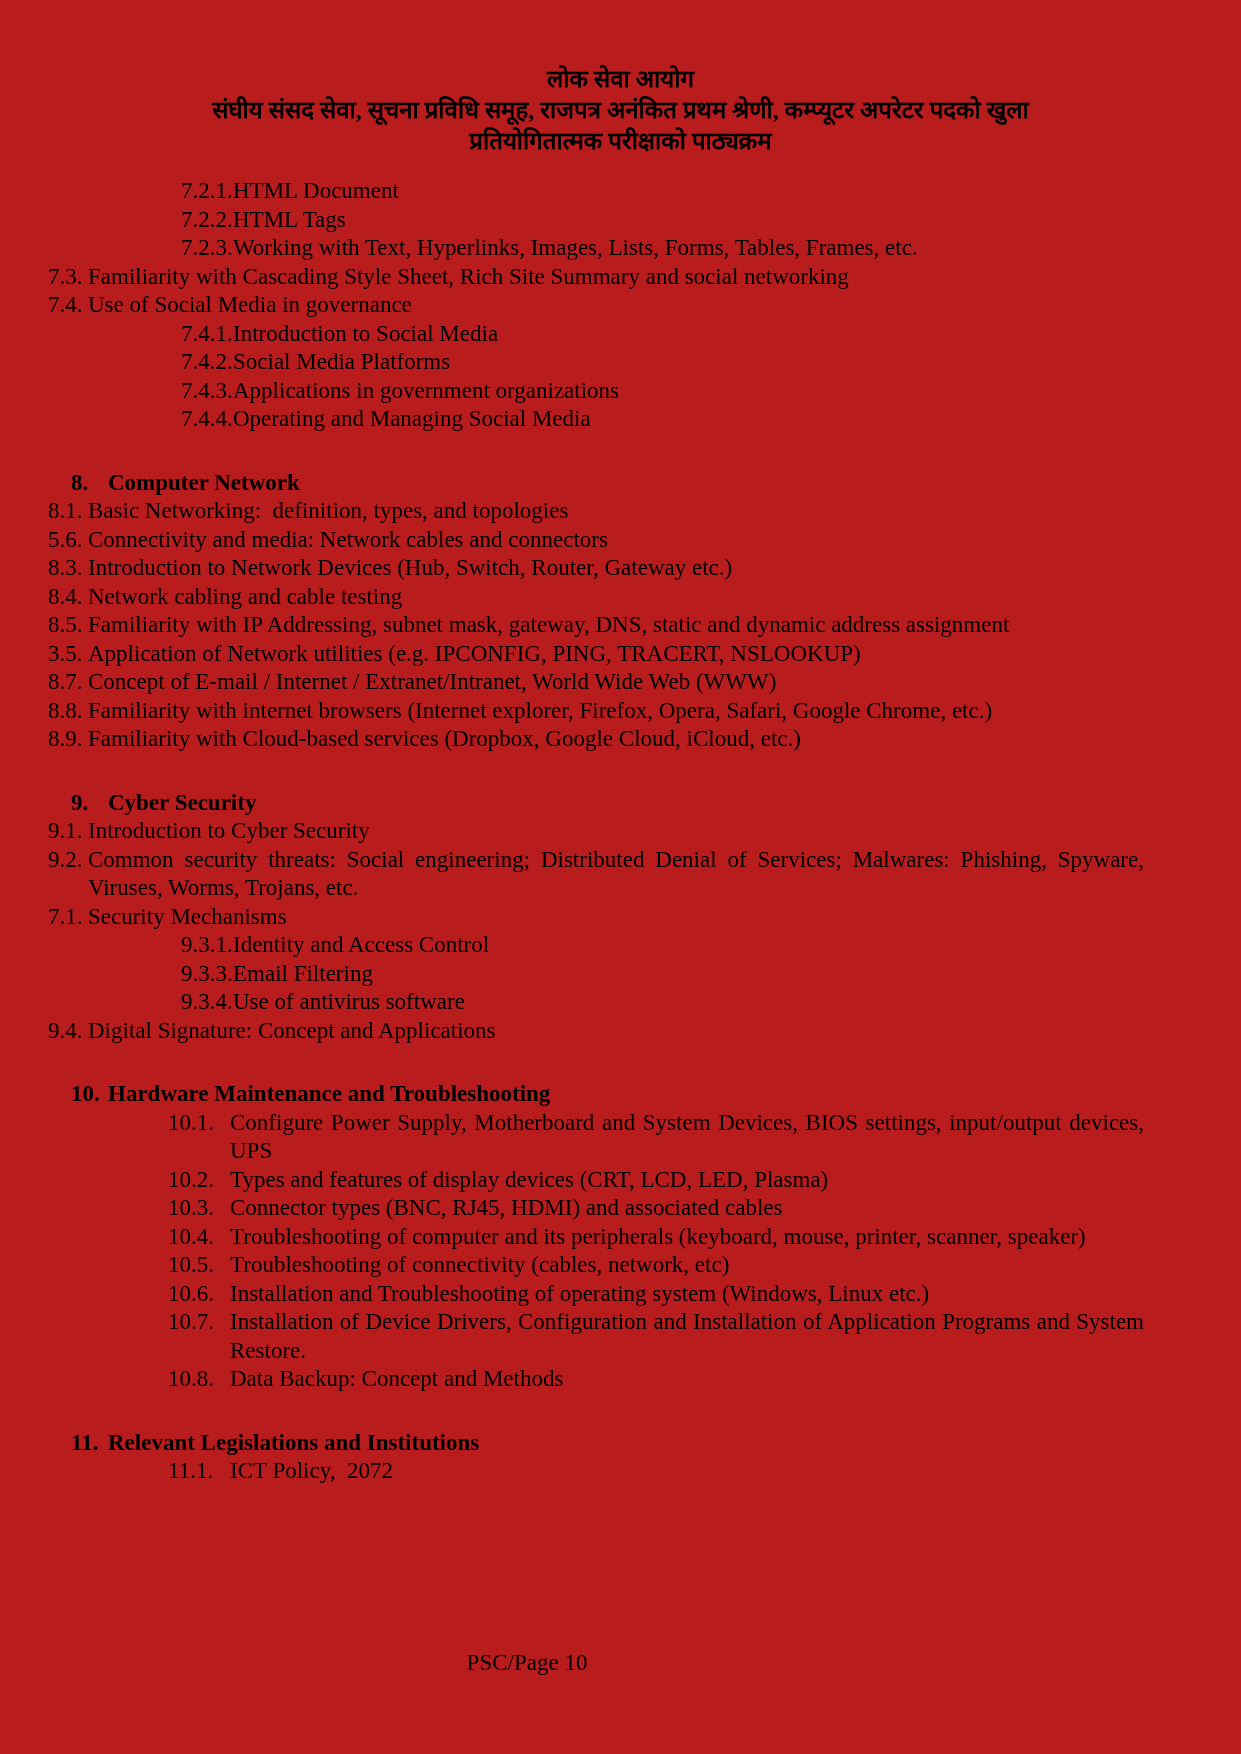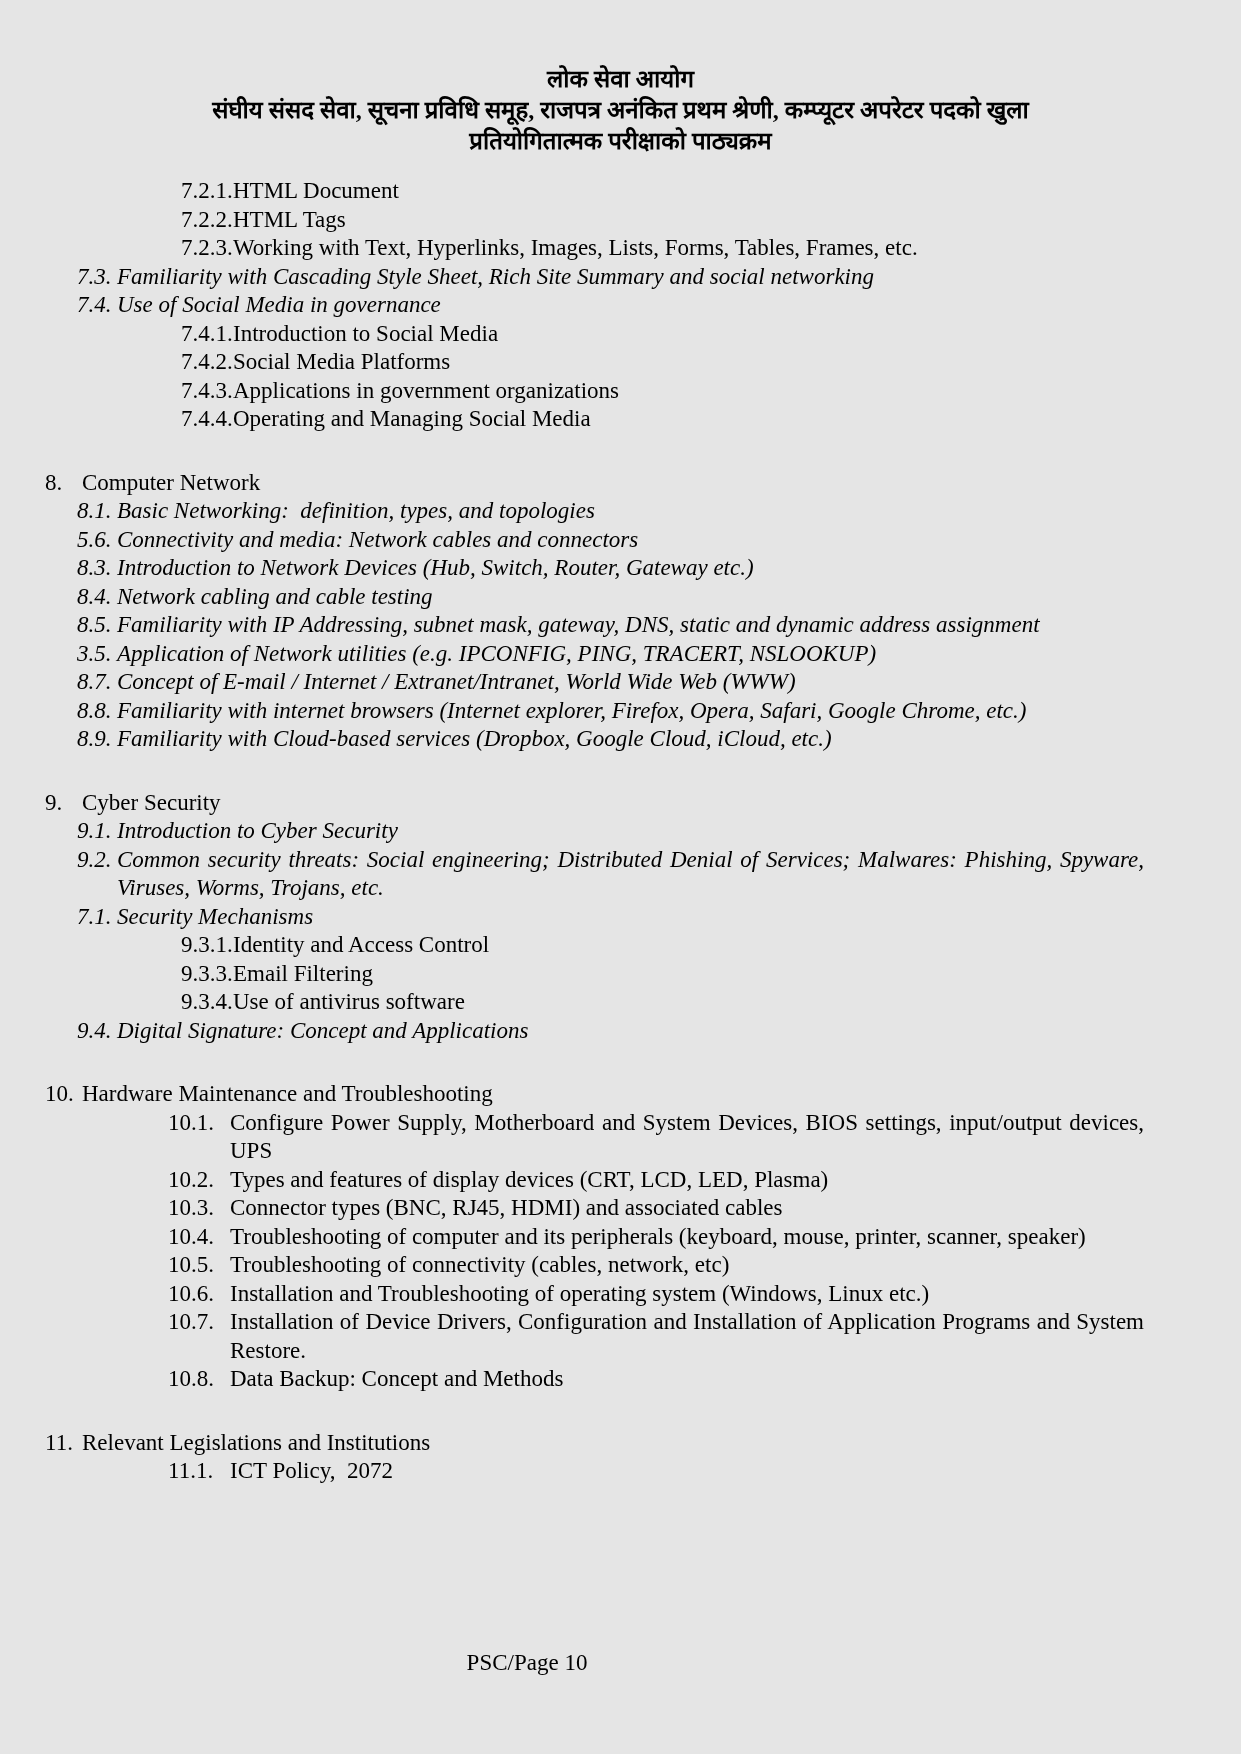--- a/index.html
+++ b/index.html
@@ -10,21 +10,21 @@
   body {
     width: 1241px;
     height: 1754px;
     position: relative;
     font-family: "Liberation Serif", "DejaVu Serif", serif;
     color: #000000;
   }
   .page {
     position: absolute;
     inset: 0;
-    background: #e5e5e5;
+    background: #b91c1c;
     overflow: hidden;
   }
   .header {
     position: absolute;
     top: 64px;
     left: 0;
     width: 1241px;
     text-align: center;
     font-weight: bold;
     font-size: 24px;
@@ -45,29 +45,28 @@
   .line .num {
     display: inline-block;
     white-space: nowrap;
     vertical-align: baseline;
   }
   .txt {
     white-space: pre-wrap;
   }
   
   .l1 {
-    font-weight: normal;
+    font-weight: bold;
     margin-top: 35px;
-    padding-left: 82px;
+    padding-left: 108px;
   }
   .l1 .num { width: 37px; margin-left: -37px; }
   
   .l2 {
-    padding-left: 117px;
-    font-style: italic;
+    padding-left: 88px;
   }
   .l2 .num { width: 40px; margin-left: -40px; }
   
   .l2w {
     padding-left: 230px;
   }
   .l2w .num { width: 62px; margin-left: -62px; }
   
   .l3 {
     padding-left: 233px;

